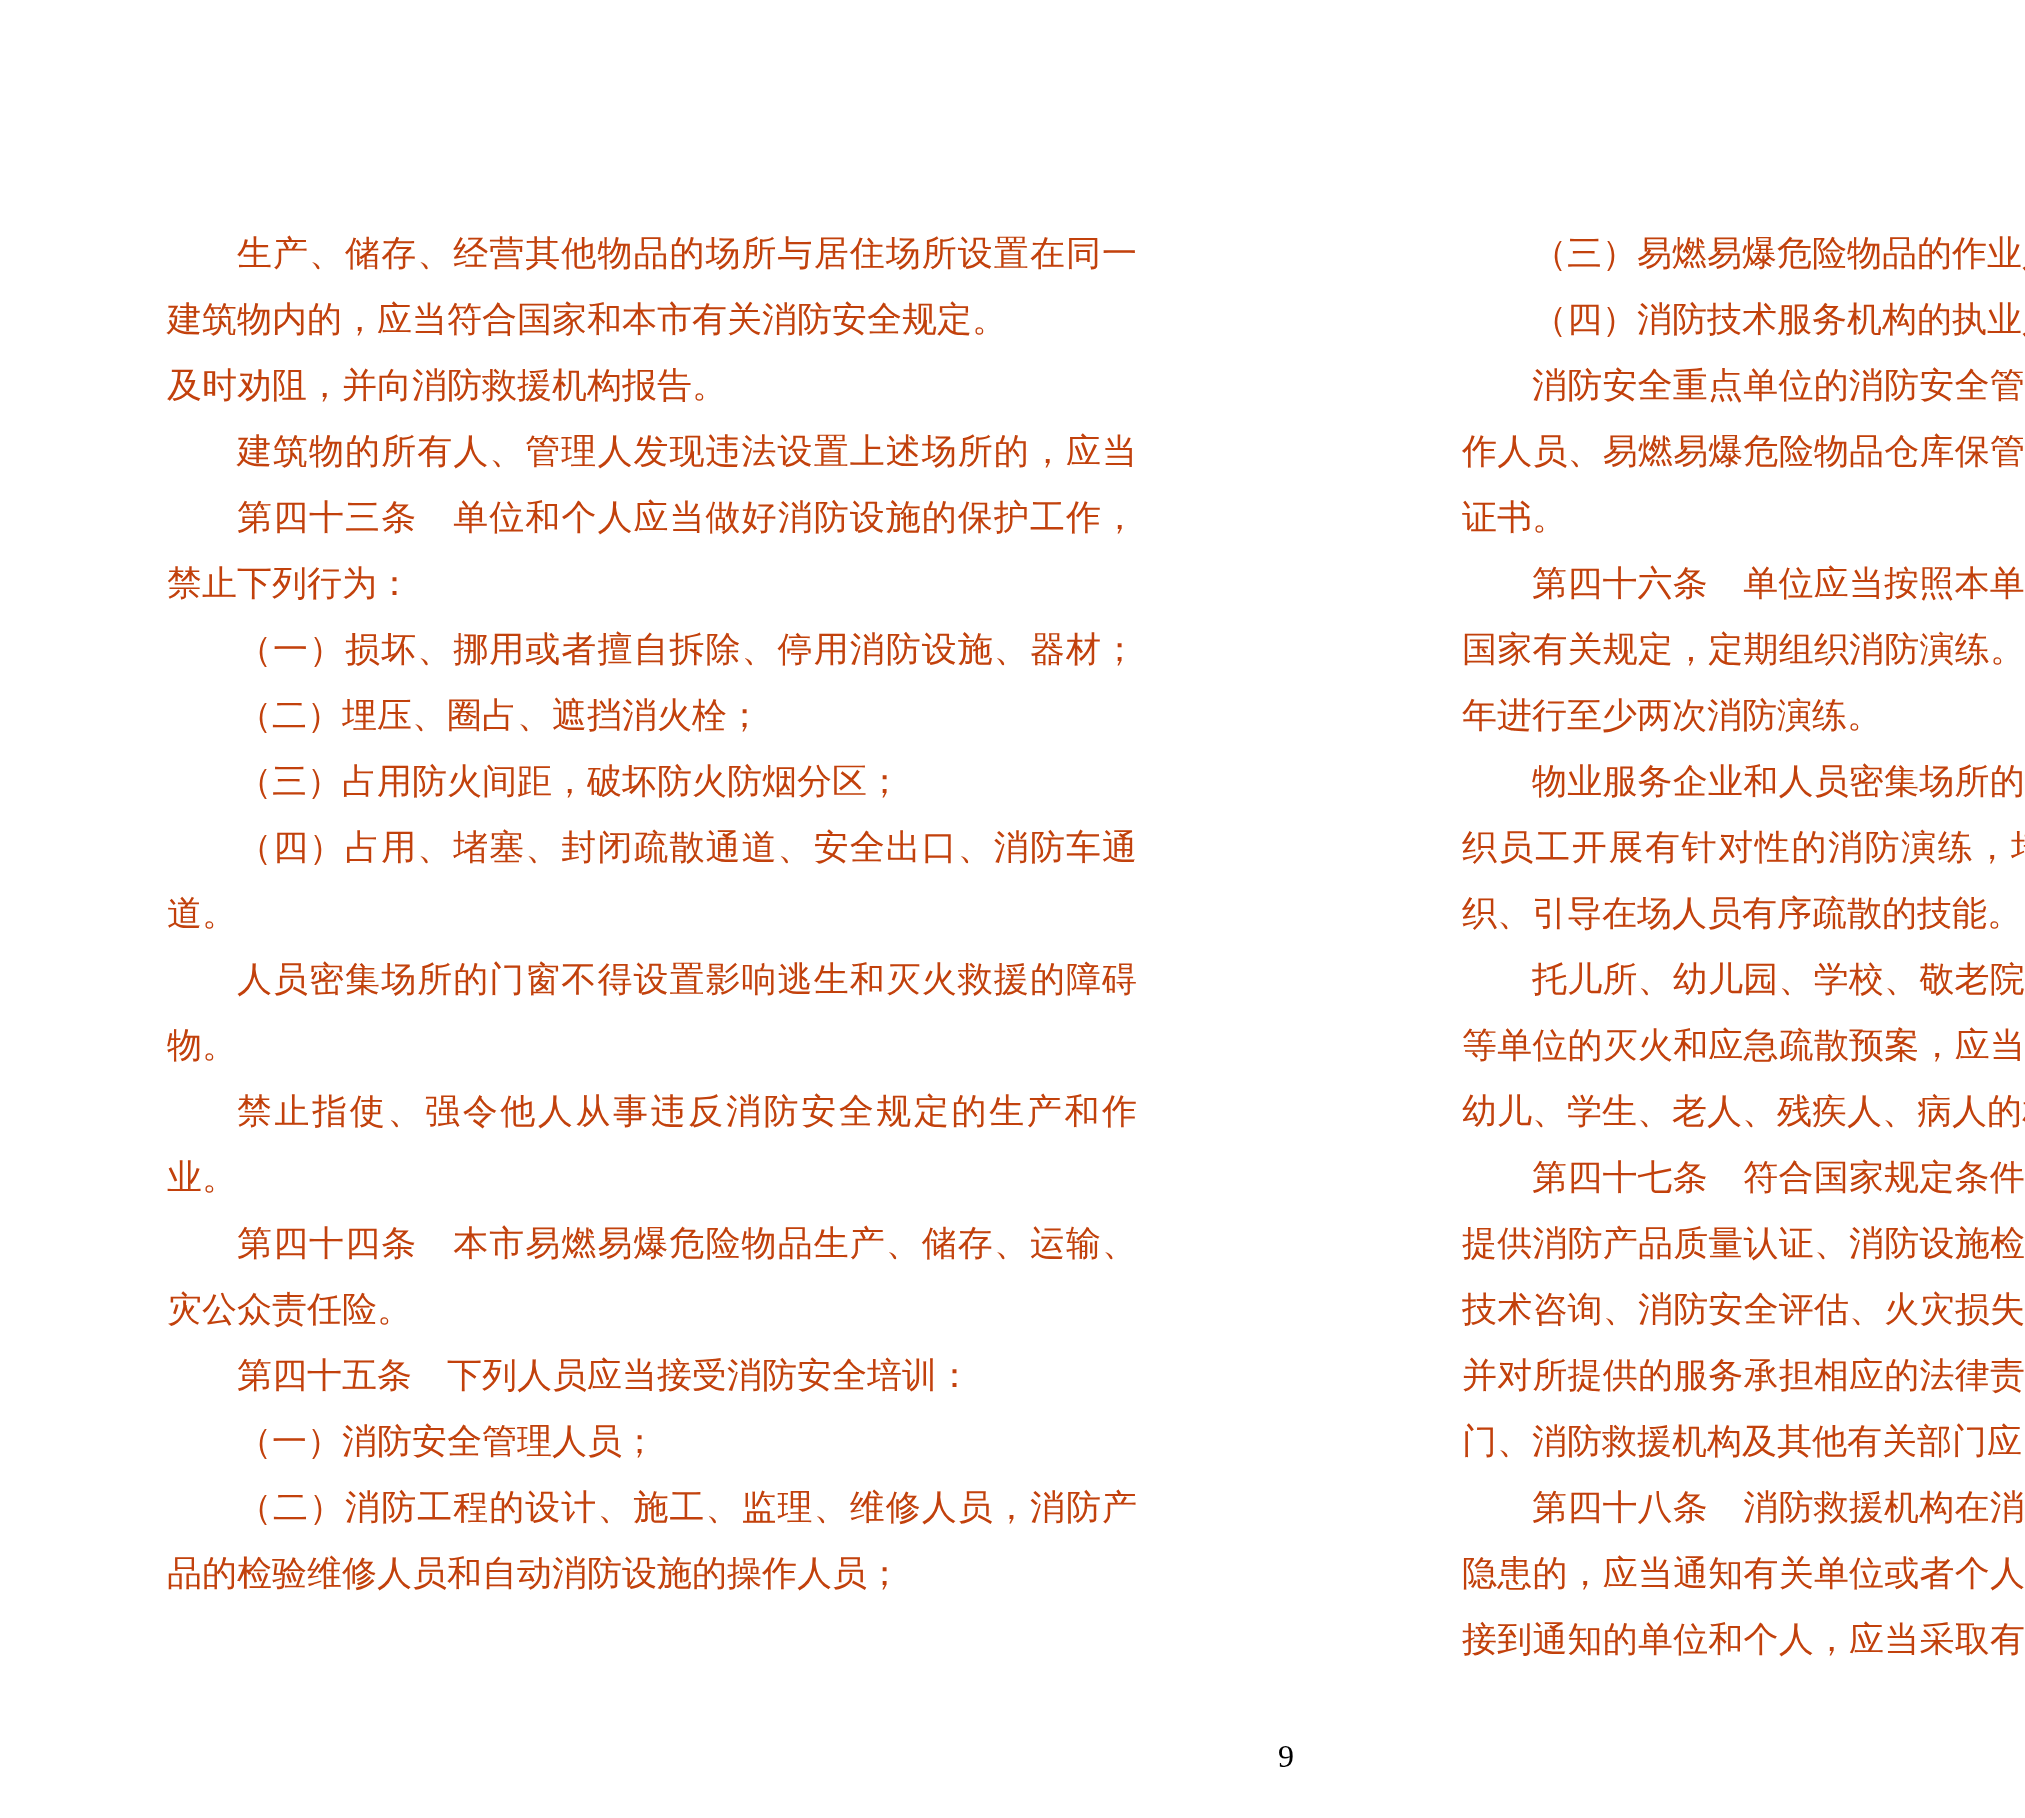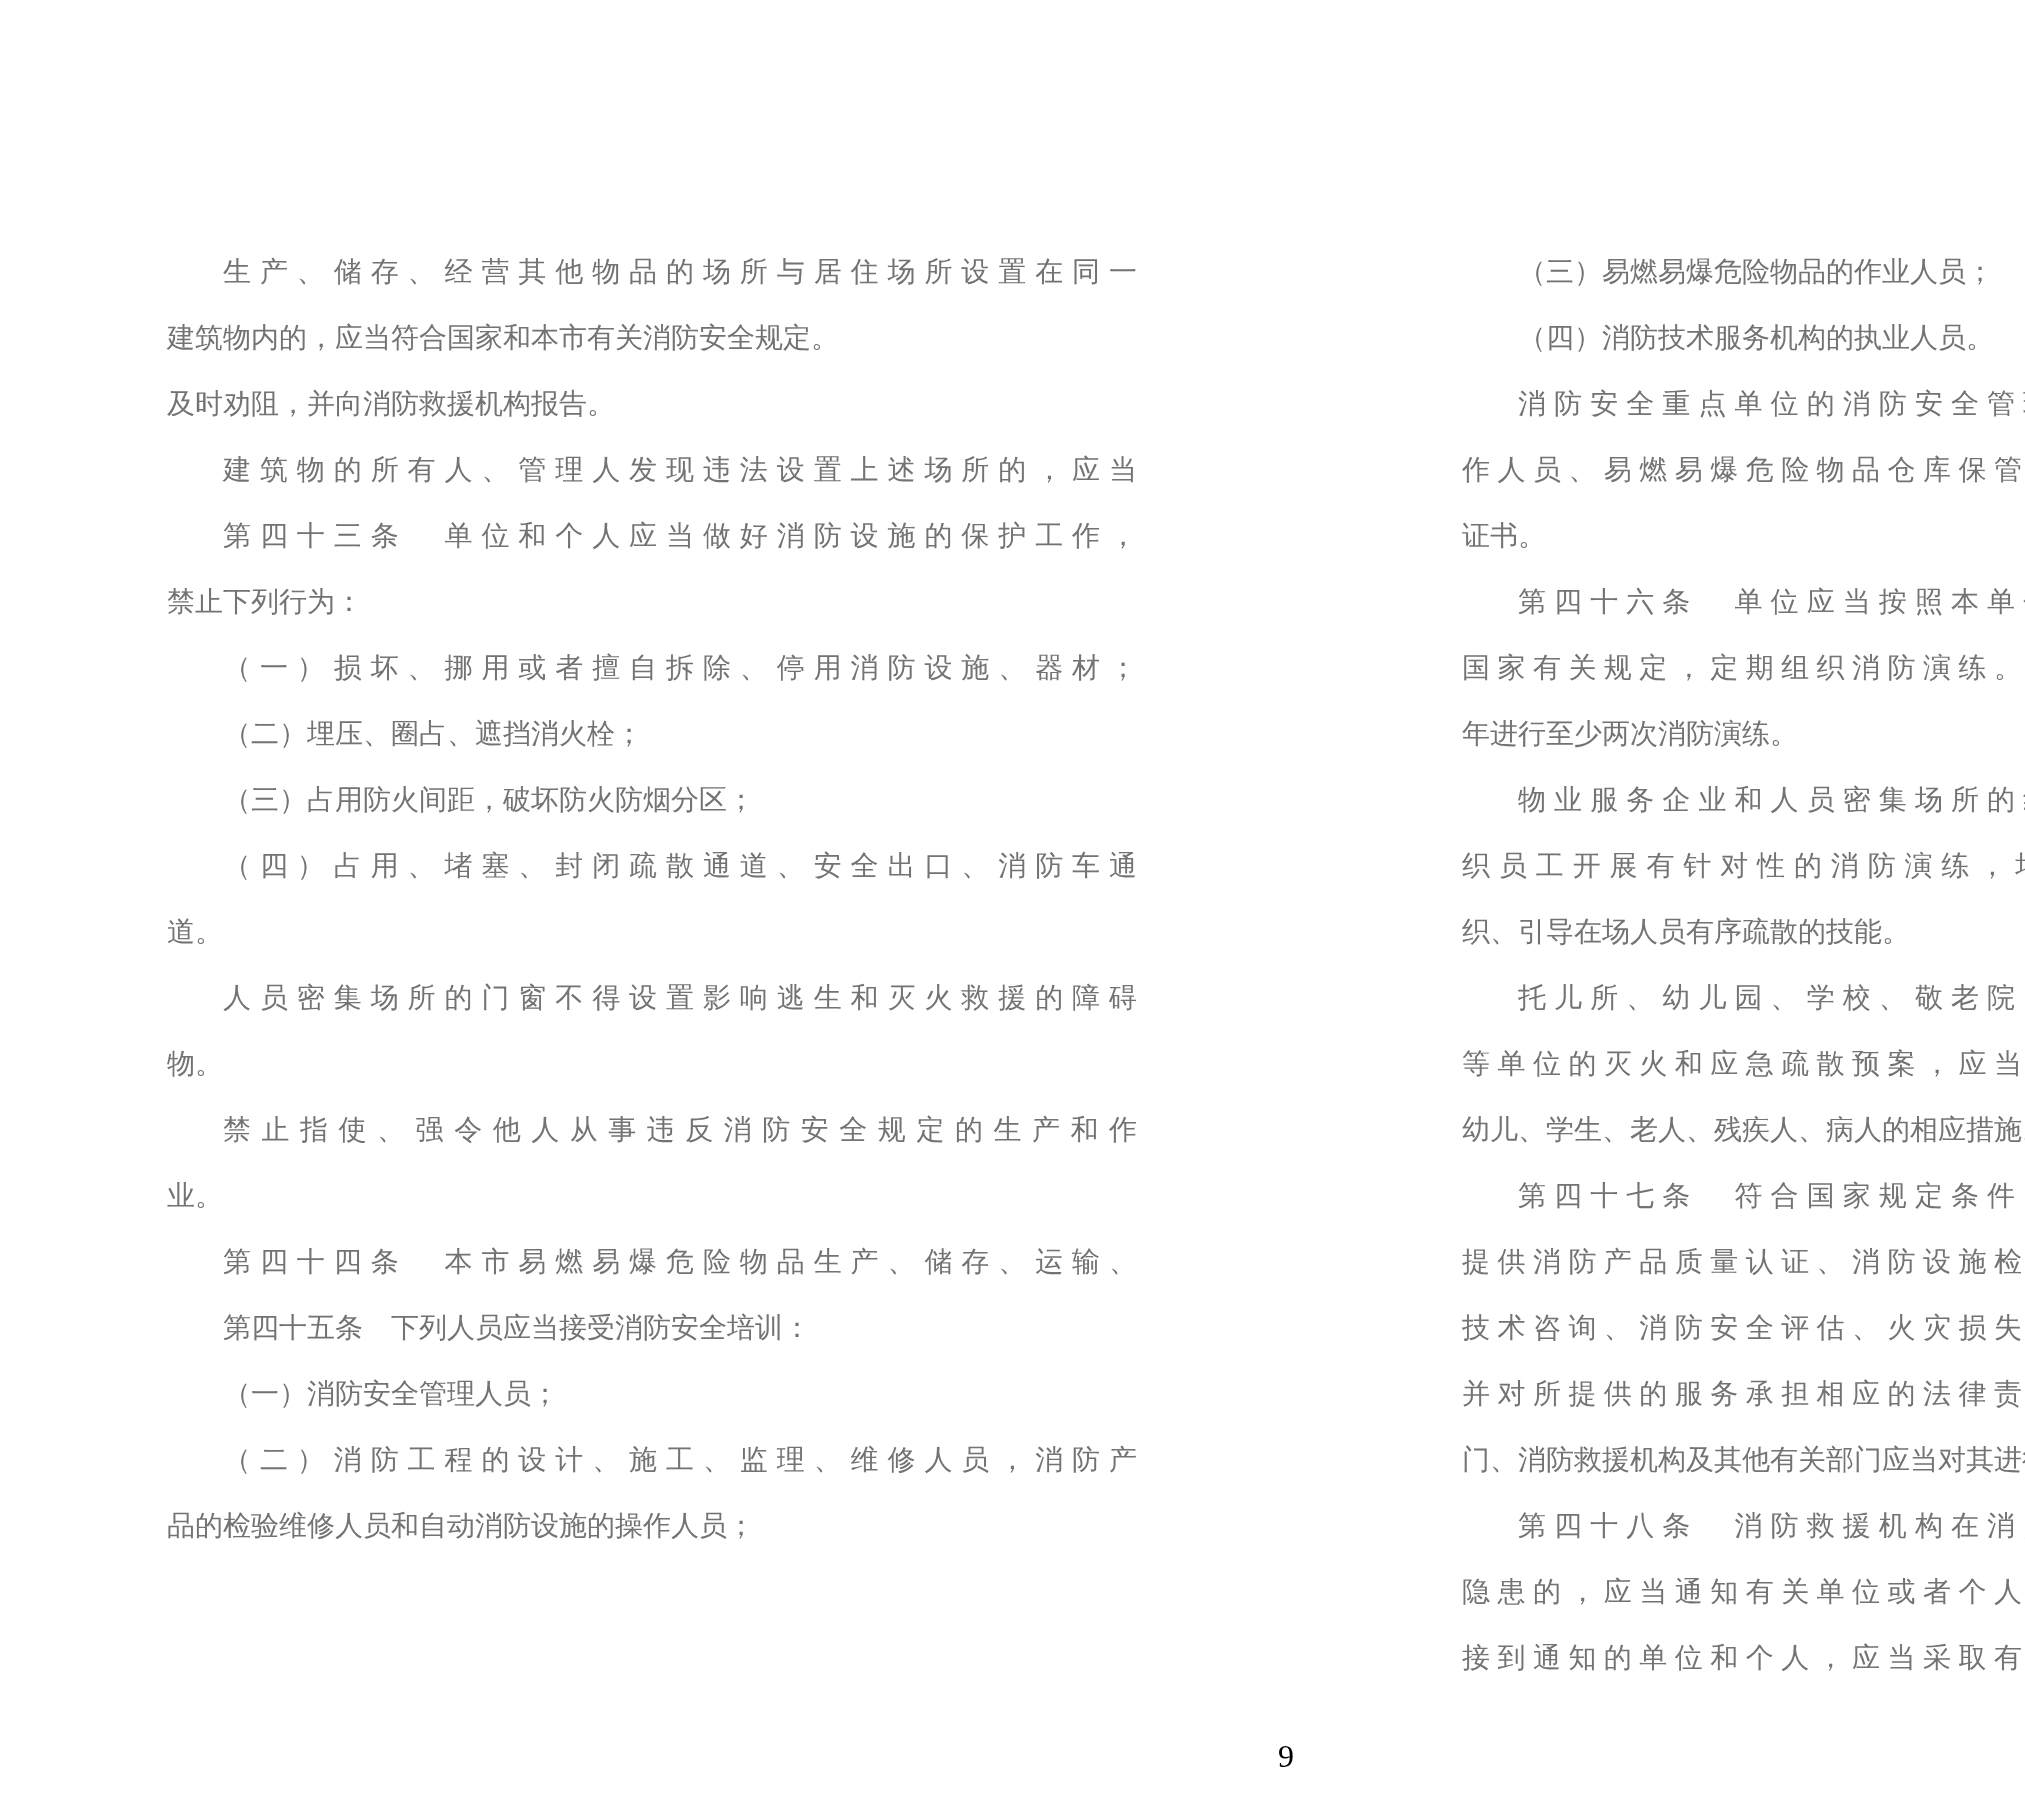--- a/index.html
+++ b/index.html
@@ -11,25 +11,25 @@
     position: relative;
     width: 2572px;
     height: 1819px;
     background: #ffffff;
     color: #000000;
     font-family: "Liberation Serif", "DejaVu Serif", serif;
     overflow: hidden;
   }
   .column {
     position: absolute;
-    top: 239px;
-    font-size: 28px;
+    top: 221px;
+    font-size: 35px;
     line-height: 66px;
     letter-spacing: 0;
-    color: #737373;
+    color: #c2410c;
   }
   .column-left  { left: 167px;  width: 970px; }
   .column-right { left: 1462px; width: 950px; }
   .line {
     height: 66px;
     text-align: left;
     white-space: normal;
   }
   .line.indent { text-indent: 2em; }
   .line.fill {
@@ -62,20 +62,21 @@
       <div class="line indent fill">（一）损坏、挪用或者擅自拆除、停用消防设施、器材；</div>
       <div class="line indent">（二）埋压、圈占、遮挡消火栓；</div>
       <div class="line indent">（三）占用防火间距，破坏防火防烟分区；</div>
       <div class="line indent fill">（四）占用、堵塞、封闭疏散通道、安全出口、消防车通</div>
       <div class="line">道。</div>
       <div class="line indent fill">人员密集场所的门窗不得设置影响逃生和灭火救援的障碍</div>
       <div class="line">物。</div>
       <div class="line indent fill">禁止指使、强令他人从事违反消防安全规定的生产和作</div>
       <div class="line">业。</div>
       <div class="line indent fill"><span class="head">第四十四条</span>　本市易燃易爆危险物品生产、储存、运输、</div>
+      <div class="line">灾公众责任险。</div>
       <div class="line indent"><span class="head">第四十五条</span>　下列人员应当接受消防安全培训：</div>
       <div class="line indent">（一）消防安全管理人员；</div>
       <div class="line indent fill">（二）消防工程的设计、施工、监理、维修人员，消防产</div>
       <div class="line">品的检验维修人员和自动消防设施的操作人员；</div>
     </div>
   <div class="column column-right">
       <div class="line indent">（三）易燃易爆危险物品的作业人员；</div>
       <div class="line indent">（四）消防技术服务机构的执业人员。</div>
       <div class="line indent fill">消防安全重点单位的消防安全管理人、自动消防设施的操</div>
       <div class="line fill">作人员、易燃易爆危险物品仓库保管人员应当持有相应的上岗</div>

